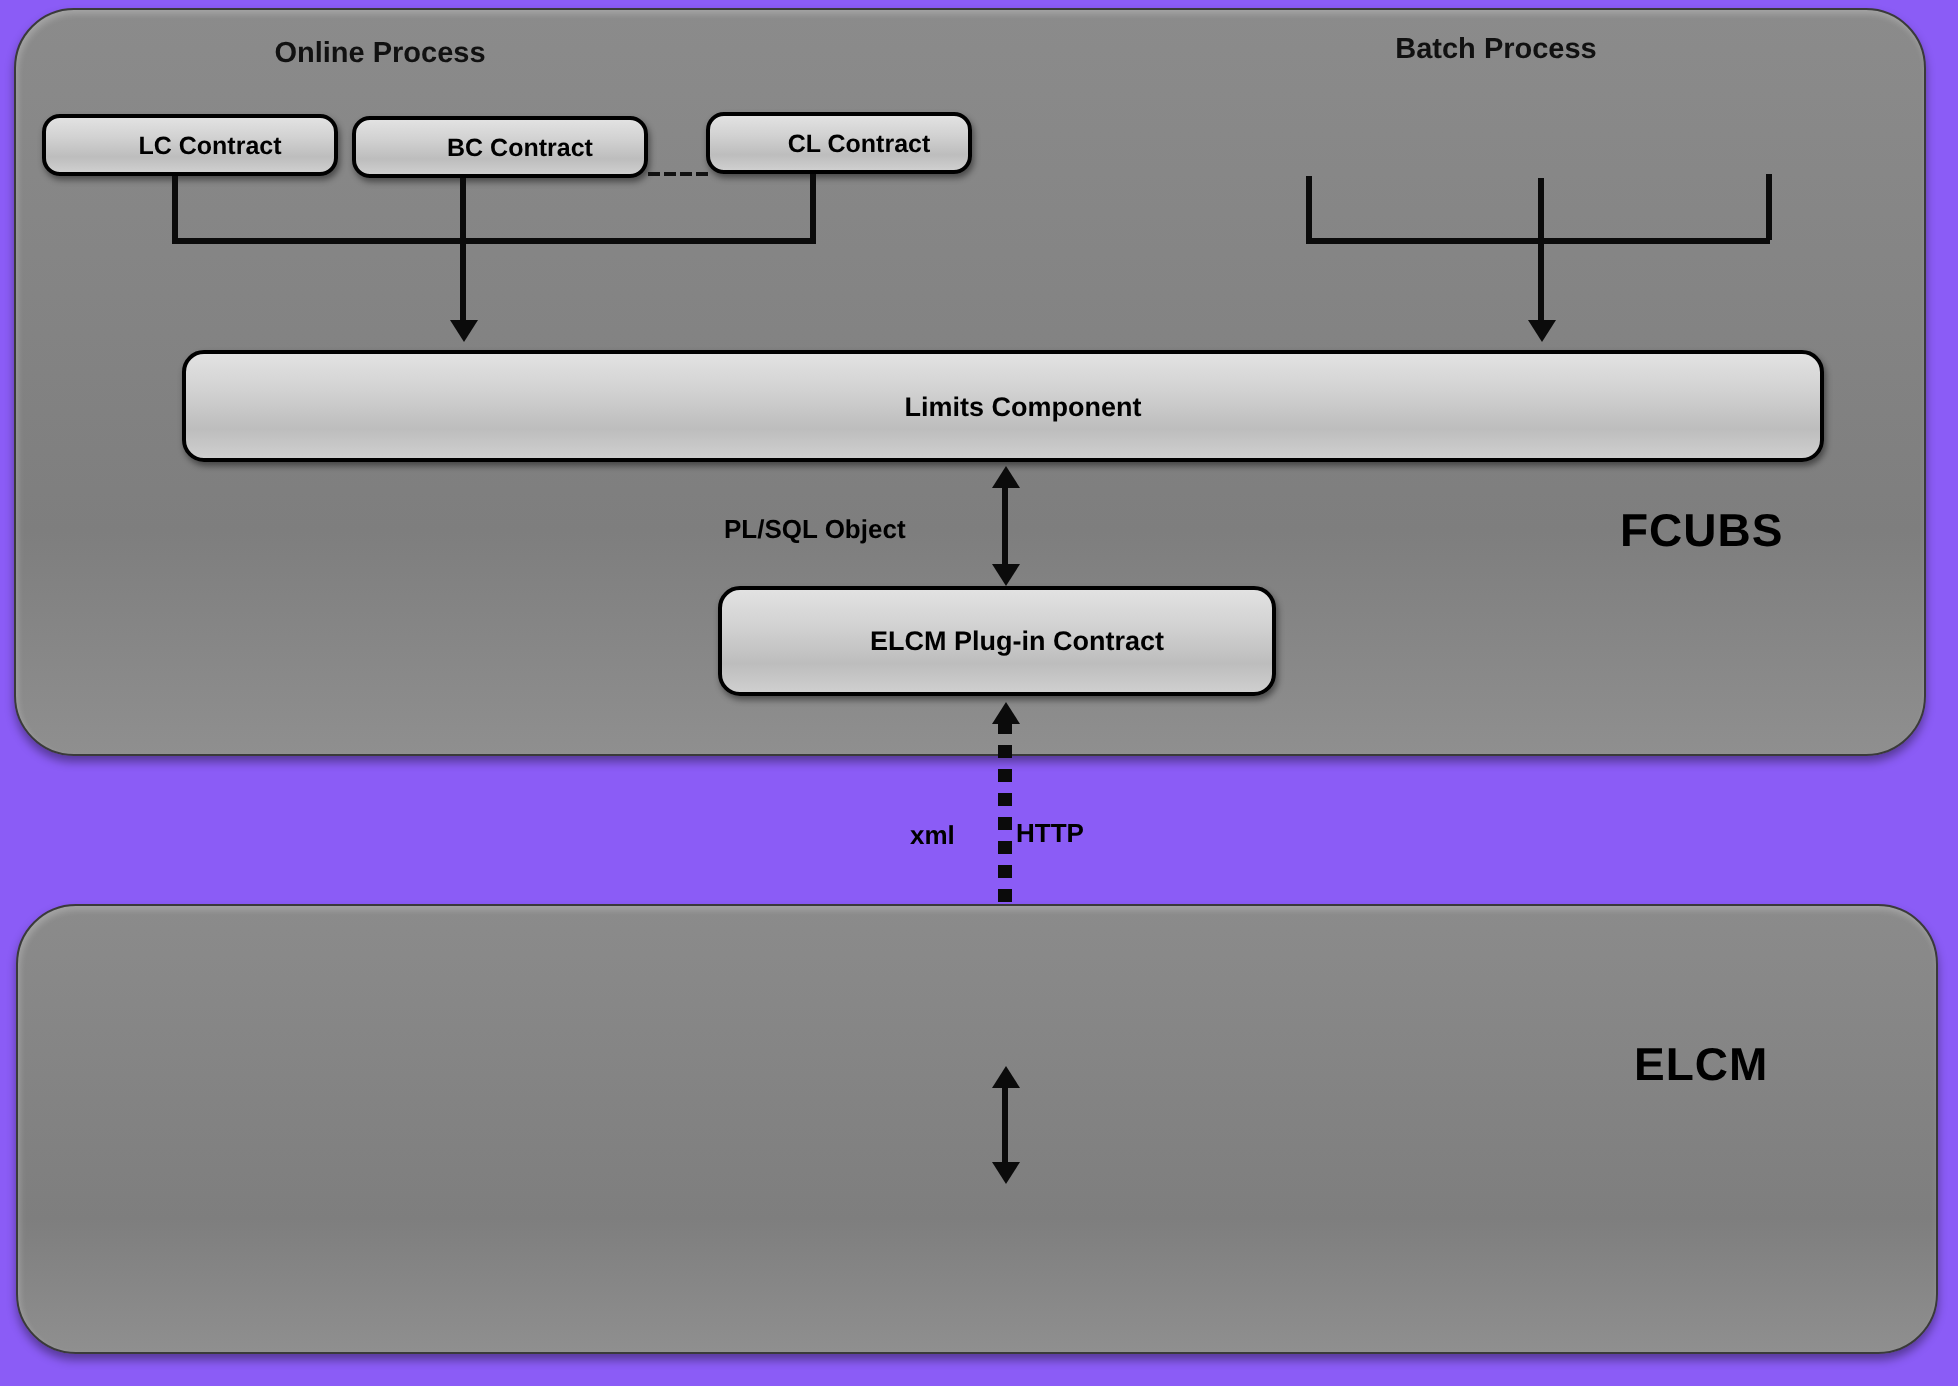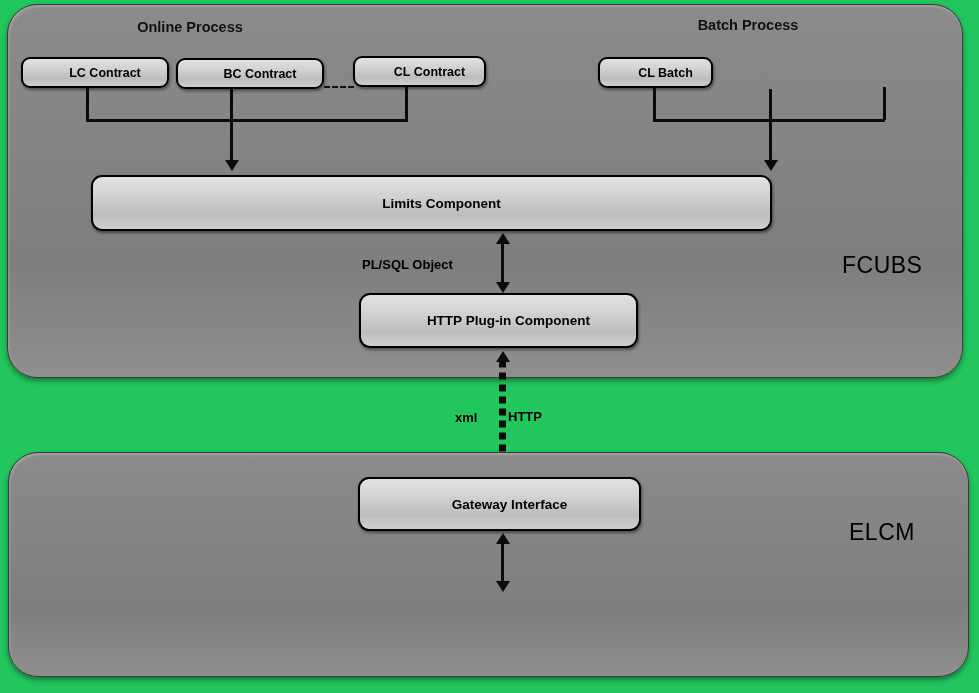--- a/index.html
+++ b/index.html
@@ -7,40 +7,39 @@
     padding: 0;
     background: #ffffff;
   }
   body {
     font-family: "Liberation Sans", sans-serif;
   }
   #canvas {
     position: relative;
     width: 979px;
     height: 693px;
-    background: #22c55e;
+    background: #8b5cf6;
     overflow: hidden;
   }
 
   
   .panel {
     position: absolute;
     border-radius: 30px;
     background: linear-gradient(180deg, #8b8b8b 0%, #848484 38%, #7e7e7e 70%, #8f8f8f 100%);
     border: 1px solid #3a3a3a;
     box-shadow: 0 3px 5px rgba(0,0,0,0.38), inset 1px 2px 3px rgba(255,255,255,0.22);
     box-sizing: border-box;
   }
   .panel-label {
     position: absolute;
     color: #000000;
-    font-weight: normal;
+    font-weight: bold;
     letter-spacing: 0.5px;
     white-space: nowrap;
-    margin-left: 32px;
   }
 
   
   .group-title {
     position: absolute;
     color: #111111;
     font-weight: bold;
     font-size: 14.5px;
     white-space: nowrap;
     text-align: center;
@@ -129,58 +128,56 @@
   <div class="panel" style="left:7px; top:4px; width:956px; height:374px;"></div>
 
   <div class="group-title" style="left:110px; top:19px; width:160px;">Online Process</div>
 
   <div class="group-title" style="left:668px; top:17px; width:160px;">Batch Process</div>
 
   <div class="node small" style="left:21px; top:57px; width:148px; height:31px;">LC Contract</div>
   <div class="node small" style="left:353px; top:56px; width:133px; height:31px;">CL Contract</div>
   <div class="node small" style="left:176px; top:58px; width:148px; height:31px;">BC Contract</div>
 
-  <div class="node small" style="left:598px; top:57px; width:115px; height:31px;">CL Batch</div>
 
   <div class="dline" style="left:324px; top:86px; width:30px;"></div>
 
   <div class="vline" style="left:86px; top:88px; height:33px;"></div>
   <div class="hline" style="left:86px; top:119px; width:322px;"></div>
   <div class="vline" style="left:405px; top:87px; height:33px;"></div>
 
   <div class="vline" style="left:230px; top:89px; height:73px;"></div>
   <div class="arrow-down" style="left:224.5px; top:160px;"></div>
 
   <div class="vline" style="left:653px; top:88px; height:33px;"></div>
   <div class="hline" style="left:653px; top:119px; width:232px;"></div>
   <div class="vline" style="left:883px; top:87px; height:33px;"></div>
 
   <div class="vline" style="left:769px; top:89px; height:73px;"></div>
   <div class="arrow-down" style="left:763.5px; top:160px;"></div>
 
-  <div class="node wide" style="left:91px; top:175px; width:681px; height:56px;">Limits Component</div>
+  <div class="node wide" style="left:91px; top:175px; width:821px; height:56px;">Limits Component</div>
 
   <div class="panel-label" style="left:810px; top:252px; font-size:23px;">FCUBS</div>
 
   <div class="arrow-up" style="left:496px; top:233px;"></div>
   <div class="vline" style="left:501px; top:240px; height:46px;"></div>
   <div class="arrow-down" style="left:496px; top:282px;"></div>
   <div class="edge-label" style="left:362px; top:257px;">PL/SQL Object</div>
 
-  <div class="node wide" style="left:359px; top:293px; width:279px; height:55px;">HTTP Plug-in Component</div>
+  <div class="node wide" style="left:359px; top:293px; width:279px; height:55px;">ELCM Plug-in Contract</div>
 
   <div class="arrow-up" style="left:496px; top:351px;"></div>
   <div class="dotted-vline" style="left:499px; top:360px; height:109px;"></div>
   <div class="arrow-down" style="left:496px; top:464px;"></div>
   <div class="edge-label" style="left:455px; top:410px;">xml</div>
   <div class="edge-label" style="left:508px; top:409px;">HTTP</div>
 
   <div class="panel" style="left:8px; top:452px; width:961px; height:225px;"></div>
 
-  <div class="node wide" style="left:358px; top:477px; width:283px; height:54px;">Gateway Interface</div>
 
   <div class="panel-label" style="left:817px; top:519px; font-size:23px;">ELCM</div>
 
   <div class="arrow-up" style="left:496px; top:533px;"></div>
   <div class="vline" style="left:501px; top:540px; height:45px;"></div>
   <div class="arrow-down" style="left:496px; top:581px;"></div>
 
 
 </div>
 

